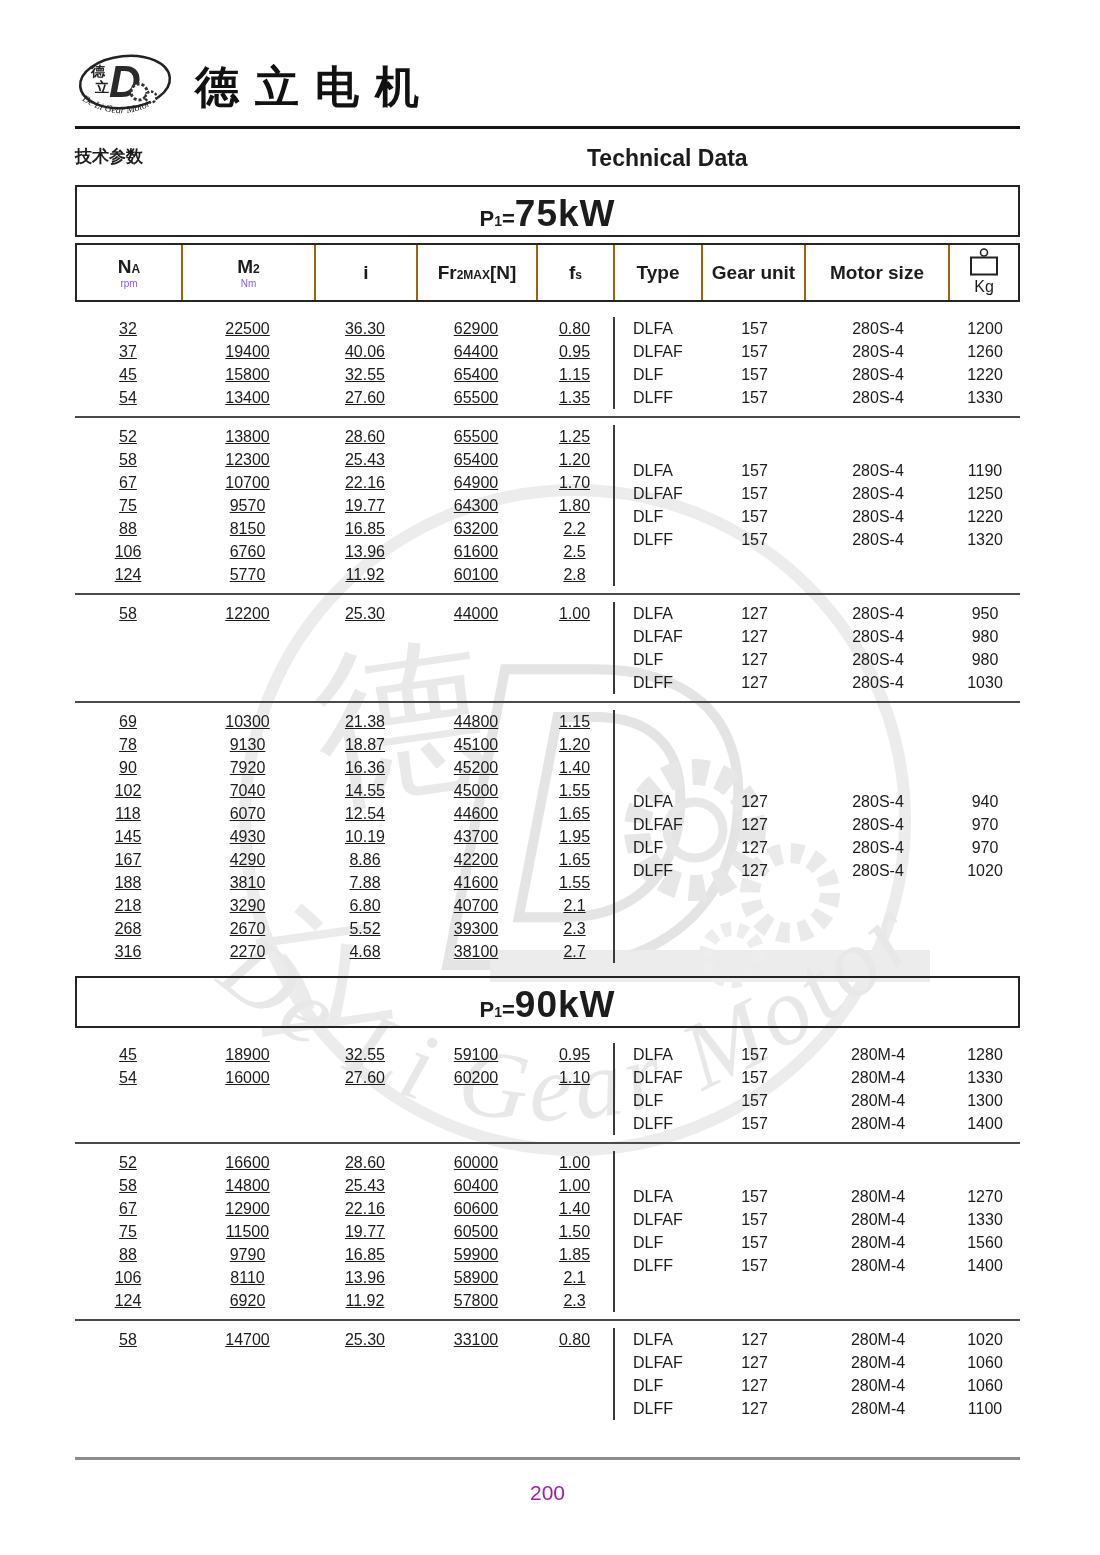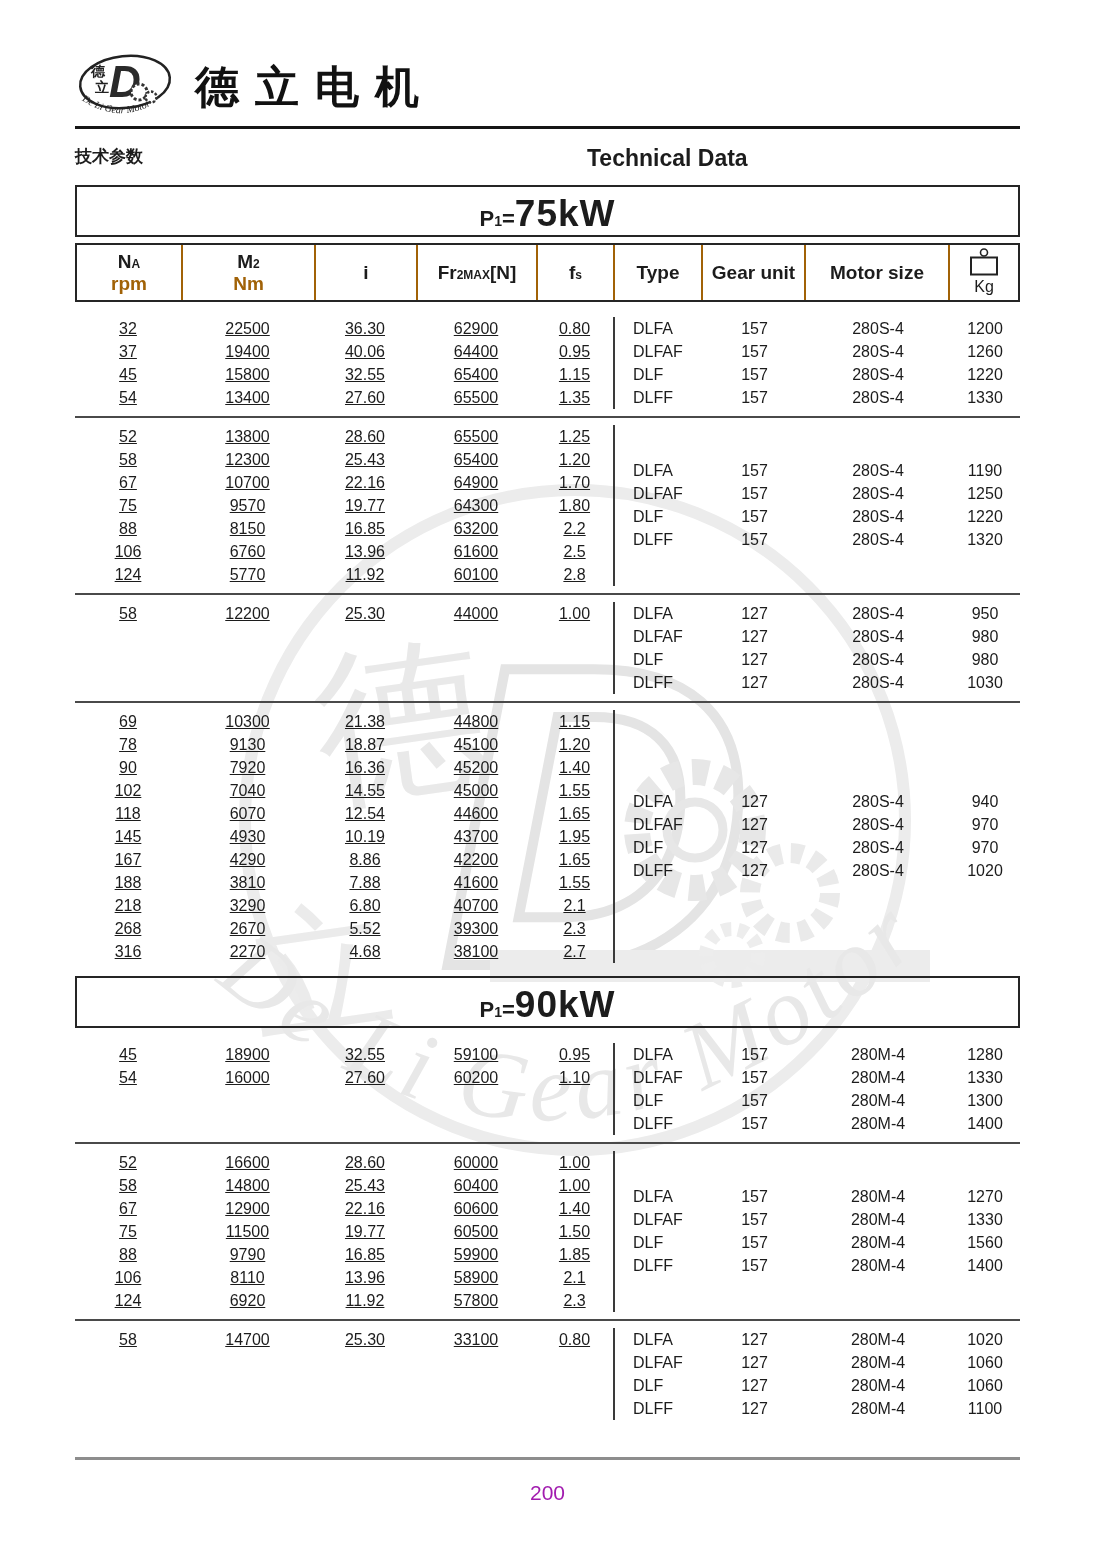--- a/index.html
+++ b/index.html
@@ -35,21 +35,21 @@
 
   
   .colheader { border:2px solid #252525; margin-top:6px; height:59px; display:flex; }
   .hcell {
     border-right:2px solid #a16207; display:flex; flex-direction:column;
     justify-content:center; align-items:center; line-height:1.15;
   }
   .hcell:last-child { border-right:none; }
   .hmain { font-size:19px; font-weight:bold; }
   .hsub  { font-size:12px; font-weight:bold; }
-  .hunit { font-size:19px; color:#a16207;font-weight:bold; }
+  .hunit { font-size:10px; color:#8b5cf6; }
   .kgicon { width:34px; height:30px; display:block; margin:0 auto; }
   .kglabel { font-size:16px; }
 
   .w0{width:106px}.w1{width:133px}.w2{width:102px}.w3{width:120px}.w4{width:77px}
   .w5{width:88px}.w6{width:103px}.w7{width:144px}.w8{flex:1}
 
   
   .tbody { margin-top:8px; }
   .group { display:flex; align-items:stretch; border-bottom:2px solid #4a4a4a; padding:7px 0; }
   .tbody .group:last-child { border-bottom:none; }

